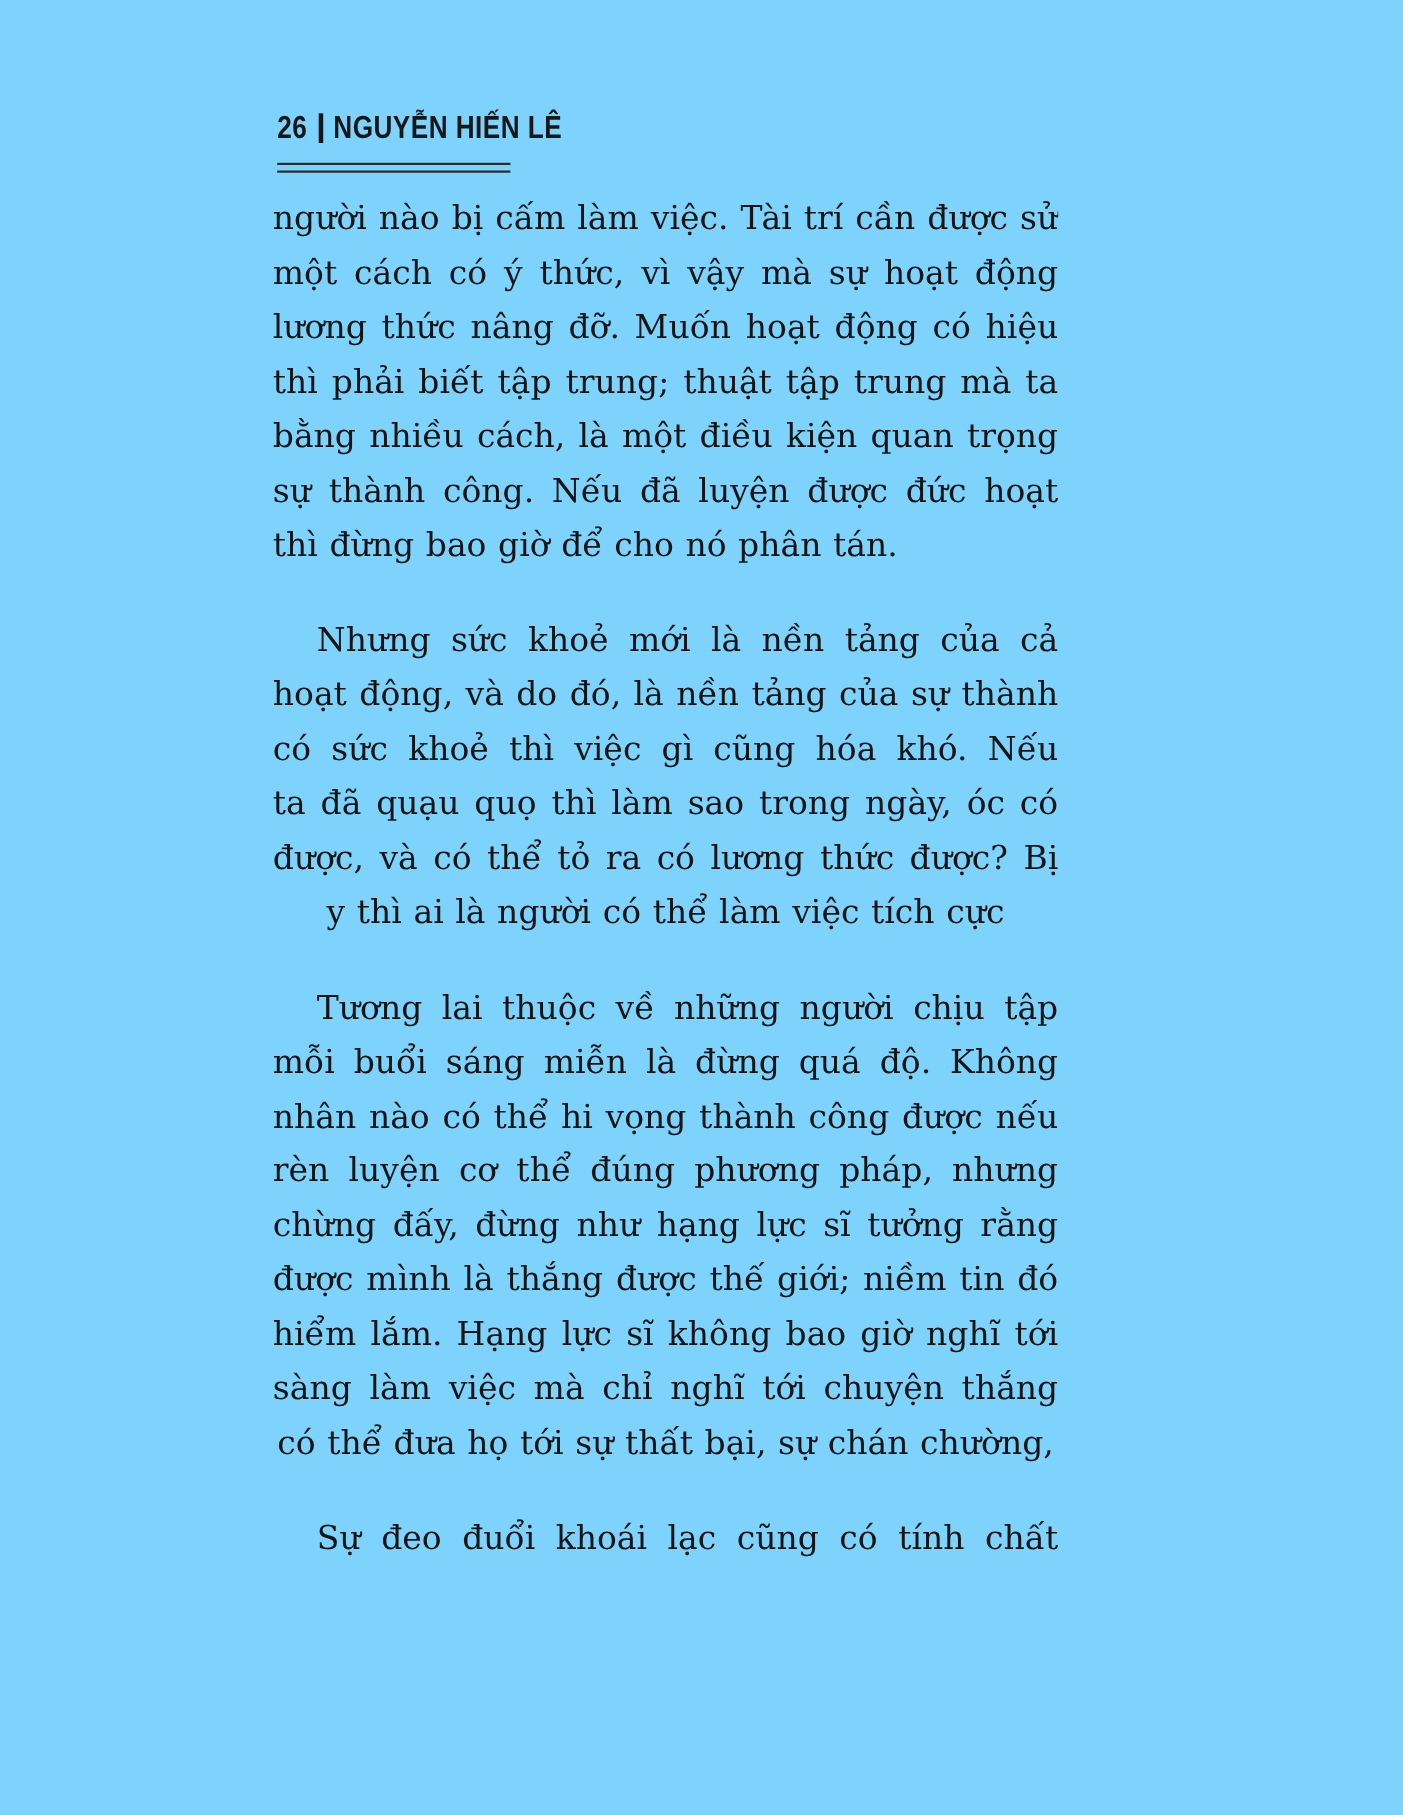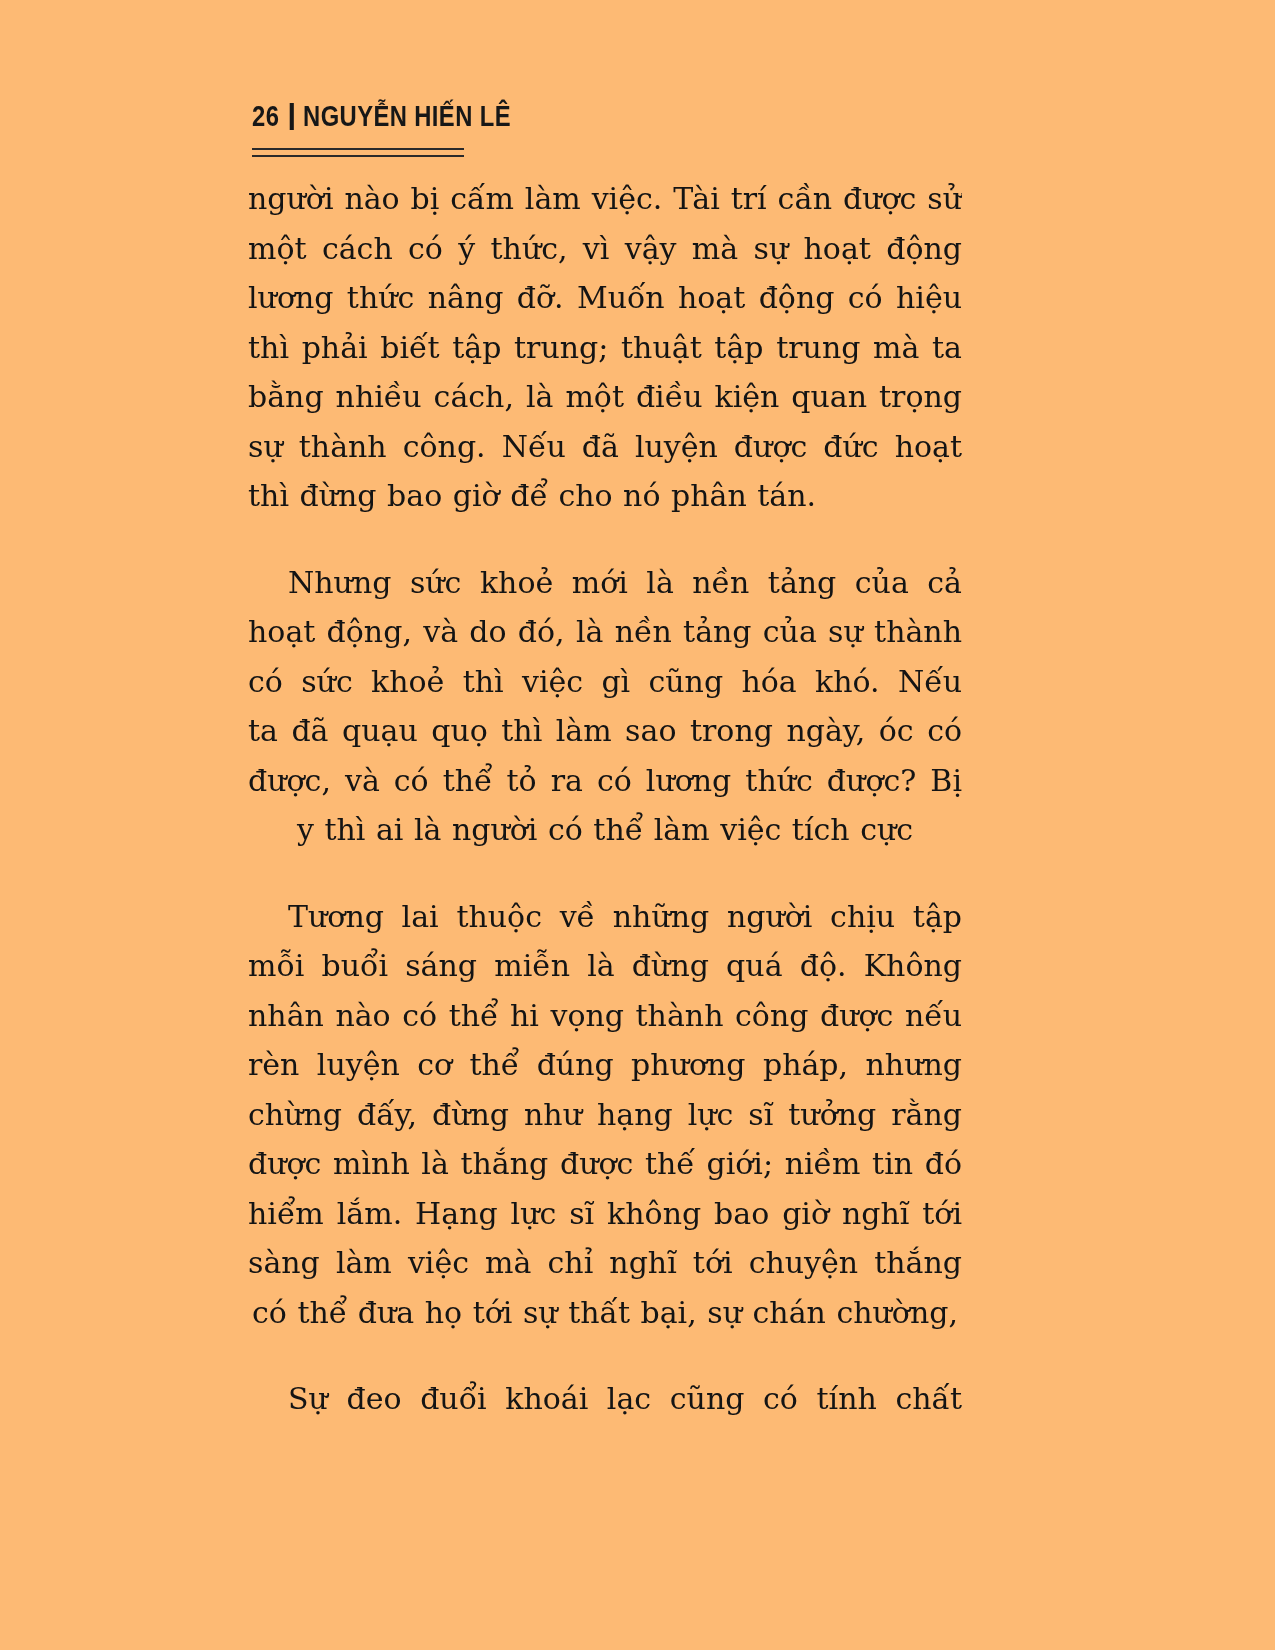--- a/index.html
+++ b/index.html
@@ -8,21 +8,21 @@
     height: 1650px;
     background: #ffffff;
     position: relative;
     font-family: "DejaVu Serif", serif;
     color: #141414;
     overflow: hidden;
   }
   .page {
     position: absolute;
     inset: 0;
-    background: #fdba74;
+    background: #7dd3fc;
     padding-left: 28px;
   }
   .running-header {
     position: absolute;
     left: 252px;
     top: 100px;
     display: flex;
     align-items: center;
     font-family: "Liberation Sans", sans-serif;
     font-weight: 700;

